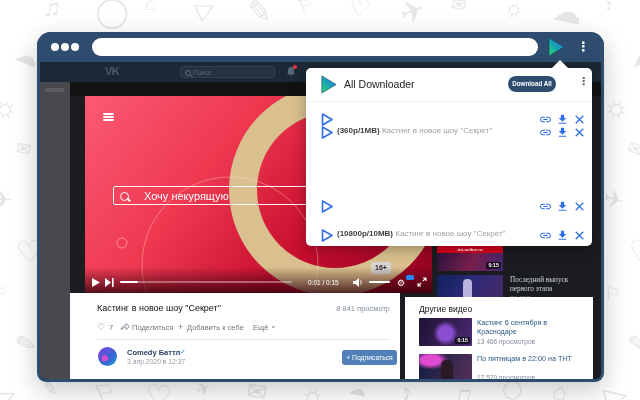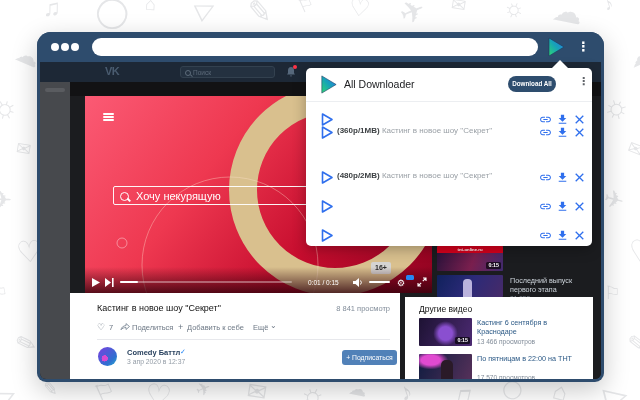--- a/index.html
+++ b/index.html
@@ -32,21 +32,21 @@
   #leftnav{position:absolute;left:0;top:20px;width:30px;bottom:0;background:#47494d;}
   #leftnav .row{position:absolute;left:5px;top:6px;width:20px;height:4px;background:#5a5c60;border-radius:2px;}
   #modal{position:absolute;left:30px;top:20px;right:0;bottom:0;background:#1b1c1f;}
   #modaltop{position:absolute;left:0;top:0;right:0;height:14px;background:#121214;}
   
   #player{position:absolute;left:15px;top:14px;width:347px;height:197px;overflow:hidden;
           background:linear-gradient(128deg,#fb5a74 0%,#ee3850 36%,#c60d2e 68%,#8e0220 100%);}
   #hamb{position:absolute;left:18px;top:17px;width:11px;height:8px;}
   #hamb i{display:block;height:1.6px;background:#fff;margin-bottom:1.6px;border-radius:1px;}
   #psearch{position:absolute;left:28px;top:90px;width:199px;height:19px;border:1.5px solid rgba(255,255,255,.95);
-           border-radius:2px;color:#fff;font-size:11px;line-height:19px;padding-left:22px;box-sizing:border-box;}
+           border-radius:2px;color:#fff;font-size:11px;line-height:19px;padding-left:30px;box-sizing:border-box;}
   .lens{position:absolute;left:6px;top:4.5px;width:7px;height:7px;border:1.5px solid #fff;border-radius:50%;}
   .lens:after{content:"";position:absolute;left:6px;top:6.5px;width:4px;height:1.5px;background:#fff;transform:rotate(45deg);}
   #age{position:absolute;left:286px;top:166px;width:20px;height:12px;background:rgba(212,213,215,.93);border-radius:2px;
        color:#2b2b2b;font-size:7px;font-weight:bold;text-align:center;line-height:12px;}
   #ctrl{position:absolute;left:0;bottom:0;width:100%;height:26px;
         background:linear-gradient(180deg,rgba(40,0,8,0),rgba(48,2,12,.8));}
   .ctrl-el{position:absolute;bottom:7px;}
   #track{left:35px;width:172px;height:2.5px;background:rgba(255,255,255,.35);border-radius:2px;bottom:10px;}
   #trackfill{left:35px;width:18px;height:2.5px;background:#fff;border-radius:2px;bottom:10px;}
   #ptime{left:223px;bottom:7px;color:#fff;font-size:6.5px;}
@@ -69,21 +69,21 @@
           color:#fff;font-size:6.8px;text-align:center;line-height:15px;}
   
   .dthumb{position:absolute;left:367px;width:66px;overflow:hidden;border-radius:1px;}
   #dth1{top:164px;height:25px;background:linear-gradient(110deg,#27123a,#7a1f4e 55%,#402a6e);}
   #dth1 .band{position:absolute;left:0;top:0;right:0;height:7px;background:#d6001c;color:#fff;font-size:4.3px;
               text-align:center;line-height:7px;font-weight:bold;}
   #dth2{top:193px;height:22px;background:linear-gradient(120deg,#10215c,#2c2a78 50%,#472a68);}
   #dth2 .fig{position:absolute;left:26px;top:4px;width:9px;height:18px;background:rgba(235,225,255,.75);border-radius:4px 4px 0 0;}
   .dur{position:absolute;right:2px;bottom:2px;background:rgba(0,0,0,.65);color:#fff;font-size:5.3px;font-weight:bold;
        padding:0 2px;border-radius:1.5px;line-height:7px;}
-  #drel-title{position:absolute;left:440px;top:194px;width:74px;font-size:7.2px;color:#cfd6dd;line-height:1.3;}
+  #drel-title{position:absolute;left:440px;top:194px;width:74px;font-size:7.2px;color:#cfd6dd;line-height:1.3;font-family:Liberation Serif, serif;}
   #drel-views{position:absolute;left:440px;top:213px;font-size:6.6px;color:#7a838d;}
   
   #sidecard{position:absolute;left:335px;top:215px;width:188px;bottom:0;background:#fff;overflow:hidden;}
   #sc-head{position:absolute;left:14px;top:7px;font-size:8.5px;color:#111;}
   .sthumb{position:absolute;left:14px;width:53px;height:28px;border-radius:1px;overflow:hidden;}
   #sth1{top:21px;background:radial-gradient(circle at 50% 55%,#8a4fd0 0 22%,transparent 40%),
         linear-gradient(115deg,#1d1233,#4c2a72);}
   #sth2{top:57px;background:radial-gradient(ellipse at 22% 22%,#e04ad0 0 16%,transparent 30%),
         linear-gradient(115deg,#0e1c40,#57315a);}
   #sth2 .fig{position:absolute;left:22px;top:6px;width:12px;height:22px;background:#2a1a28;border-radius:5px 5px 0 0;}
@@ -428,43 +428,20 @@
           <svg width="13" height="13" viewBox="0 0 24 24">
             <path d="M19 9h-4V3H9v6H5l7 7 7-7zM5 18v2h14v-2H5z" fill="#2f6fed"></path>
           </svg>
         </span>
     <span class="rico" style="left:267px">
           <svg width="13" height="13" viewBox="0 0 24 24">
             <path d="M5 5 L19 19 M19 5 L5 19" stroke="#2f6fed" stroke-width="2.4" fill="none"></path>
           </svg>
         </span>
   </div>
-  <div class="prow" style="top:95px">
-    <span class="pplay">
-          <svg width="14" height="15" viewBox="0 0 14 15">
-            <path d="M2.5 2 L12 7.5 L2.5 13 Z" fill="#fff" stroke="#2f6fed" stroke-width="1.6" stroke-linejoin="round"></path>
-          </svg>
-        </span>
-    <span class="ptxt"><b>(480p/2MB)</b> <span>Кастинг в новое шоу "Секрет"</span></span>
-    <span class="rico" style="left:233px">
-          <svg width="13" height="13" viewBox="0 0 24 24">
-            <path d="M3.9 12c0-1.71 1.39-3.1 3.1-3.1h4V7H7c-2.76 0-5 2.24-5 5s2.24 5 5 5h4v-1.9H7c-1.71 0-3.1-1.39-3.1-3.1zM8 13h8v-2H8v2zm9-6h-4v1.9h4c1.71 0 3.1 1.39 3.1 3.1s-1.39 3.1-3.1 3.1h-4V17h4c2.76 0 5-2.24 5-5s-2.24-5-5-5z" fill="#2f6fed"></path>
-          </svg>
-        </span>
-    <span class="rico" style="left:250px">
-          <svg width="13" height="13" viewBox="0 0 24 24">
-            <path d="M19 9h-4V3H9v6H5l7 7 7-7zM5 18v2h14v-2H5z" fill="#2f6fed"></path>
-          </svg>
-        </span>
-    <span class="rico" style="left:267px">
-          <svg width="13" height="13" viewBox="0 0 24 24">
-            <path d="M5 5 L19 19 M19 5 L5 19" stroke="#2f6fed" stroke-width="2.4" fill="none"></path>
-          </svg>
-        </span>
-  </div>
   <div class="prow" style="top:124px">
     <span class="pplay">
           <svg width="14" height="15" viewBox="0 0 14 15">
             <path d="M2.5 2 L12 7.5 L2.5 13 Z" fill="#fff" stroke="#2f6fed" stroke-width="1.6" stroke-linejoin="round"></path>
           </svg>
         </span>
     <span class="rico" style="left:233px">
           <svg width="13" height="13" viewBox="0 0 24 24">
             <path d="M3.9 12c0-1.71 1.39-3.1 3.1-3.1h4V7H7c-2.76 0-5 2.24-5 5s2.24 5 5 5h4v-1.9H7c-1.71 0-3.1-1.39-3.1-3.1zM8 13h8v-2H8v2zm9-6h-4v1.9h4c1.71 0 3.1 1.39 3.1 3.1s-1.39 3.1-3.1 3.1h-4V17h4c2.76 0 5-2.24 5-5s-2.24-5-5-5z" fill="#2f6fed"></path>
           </svg>
@@ -479,20 +456,21 @@
             <path d="M5 5 L19 19 M19 5 L5 19" stroke="#2f6fed" stroke-width="2.4" fill="none"></path>
           </svg>
         </span>
   </div>
   <div class="prow" style="top:153px">
     <span class="pplay">
           <svg width="14" height="15" viewBox="0 0 14 15">
             <path d="M2.5 2 L12 7.5 L2.5 13 Z" fill="#fff" stroke="#2f6fed" stroke-width="1.6" stroke-linejoin="round"></path>
           </svg>
         </span>
+    <span class="ptxt"><b>(10800p/10MB)</b> <span>Кастинг в новое шоу "Секрет"</span></span>
     <span class="rico" style="left:233px">
           <svg width="13" height="13" viewBox="0 0 24 24">
             <path d="M3.9 12c0-1.71 1.39-3.1 3.1-3.1h4V7H7c-2.76 0-5 2.24-5 5s2.24 5 5 5h4v-1.9H7c-1.71 0-3.1-1.39-3.1-3.1zM8 13h8v-2H8v2zm9-6h-4v1.9h4c1.71 0 3.1 1.39 3.1 3.1s-1.39 3.1-3.1 3.1h-4V17h4c2.76 0 5-2.24 5-5s-2.24-5-5-5z" fill="#2f6fed"></path>
           </svg>
         </span>
     <span class="rico" style="left:250px">
           <svg width="13" height="13" viewBox="0 0 24 24">
             <path d="M19 9h-4V3H9v6H5l7 7 7-7zM5 18v2h14v-2H5z" fill="#2f6fed"></path>
           </svg>
         </span>

